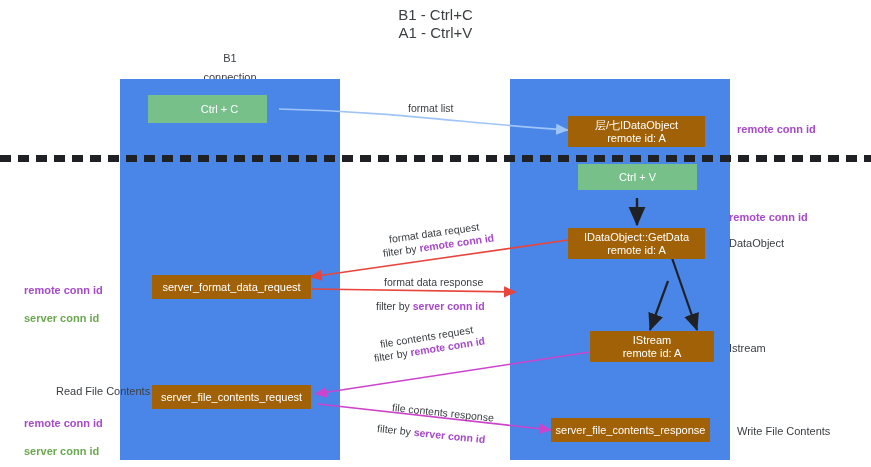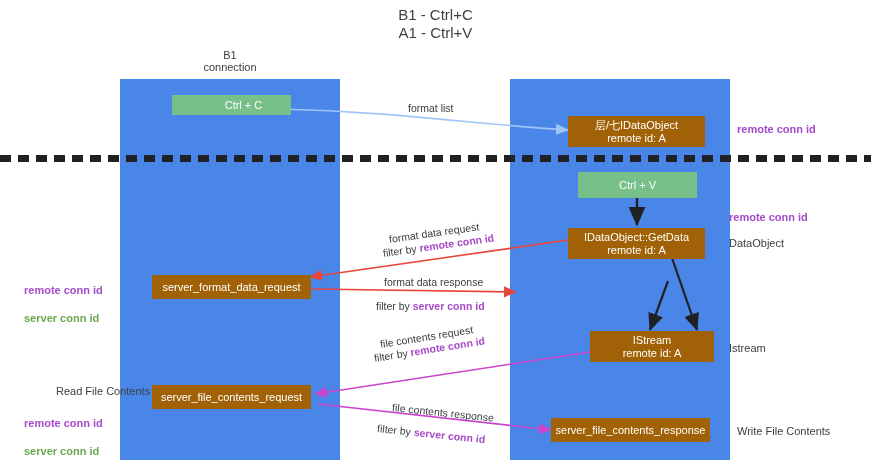--- a/index.html
+++ b/index.html
@@ -15,21 +15,21 @@
   
   .title{
     position:absolute;left:0;top:6px;width:871px;
     text-align:center;color:#3c4043;font-size:15px;line-height:18px;
     white-space:pre-line;
   }
 
   
   .lane-head{
     position:absolute;text-align:center;color:#3c4043;
-    font-size:11px;line-height:12px;white-space:pre-line;
+    font-size:11px;line-height:19px;white-space:pre-line;
   }
 
   
   .lane{position:absolute;background:#4a86e8;}
 
   
   .box{
     position:absolute;box-sizing:border-box;
     display:flex;align-items:center;justify-content:center;
     text-align:center;color:#ffffff;font-size:11px;line-height:13px;
@@ -106,26 +106,26 @@
 
     <path d="M668,281 L650,330" stroke="#202124" stroke-width="2.2" fill="none" marker-end="url(#ah-dark)"></path>
 
     <path d="M590,352 L315,394" stroke="#cc44cc" stroke-width="1.6" fill="none" marker-end="url(#ah-mag)"></path>
 
     <path d="M318,404 L551,430" stroke="#cc44cc" stroke-width="1.6" fill="none" marker-end="url(#ah-mag)"></path>
   </svg>
 
   <div class="divider"></div>
 
-  <div class="box green" style="left:172px;top:95px;width:119px;height:20px;padding-left:24px;">Ctrl + C</div>
+  <div class="box green" style="left:148px;top:95px;width:119px;height:28px;padding-left:24px;">Ctrl + C</div>
 
   <div class="box orange" style="left:568px;top:116px;width:137px;height:31px;">层/七IDataObject
 remote id: A</div>
 
-  <div class="box green" style="left:578px;top:172px;width:119px;height:26px;">Ctrl + V</div>
+  <div class="box green" style="left:578px;top:164px;width:119px;height:26px;">Ctrl + V</div>
 
   <div class="box orange" style="left:568px;top:228px;width:137px;height:31px;">IDataObject::GetData
 remote id: A</div>
 
   <div class="box orange" style="left:152px;top:268px;width:159px;height:24px;margin-top:7px;">server_format_data_request</div>
 
 
   <div class="box orange" style="left:590px;top:331px;width:124px;height:31px;">IStream
 remote id: A</div>
 

